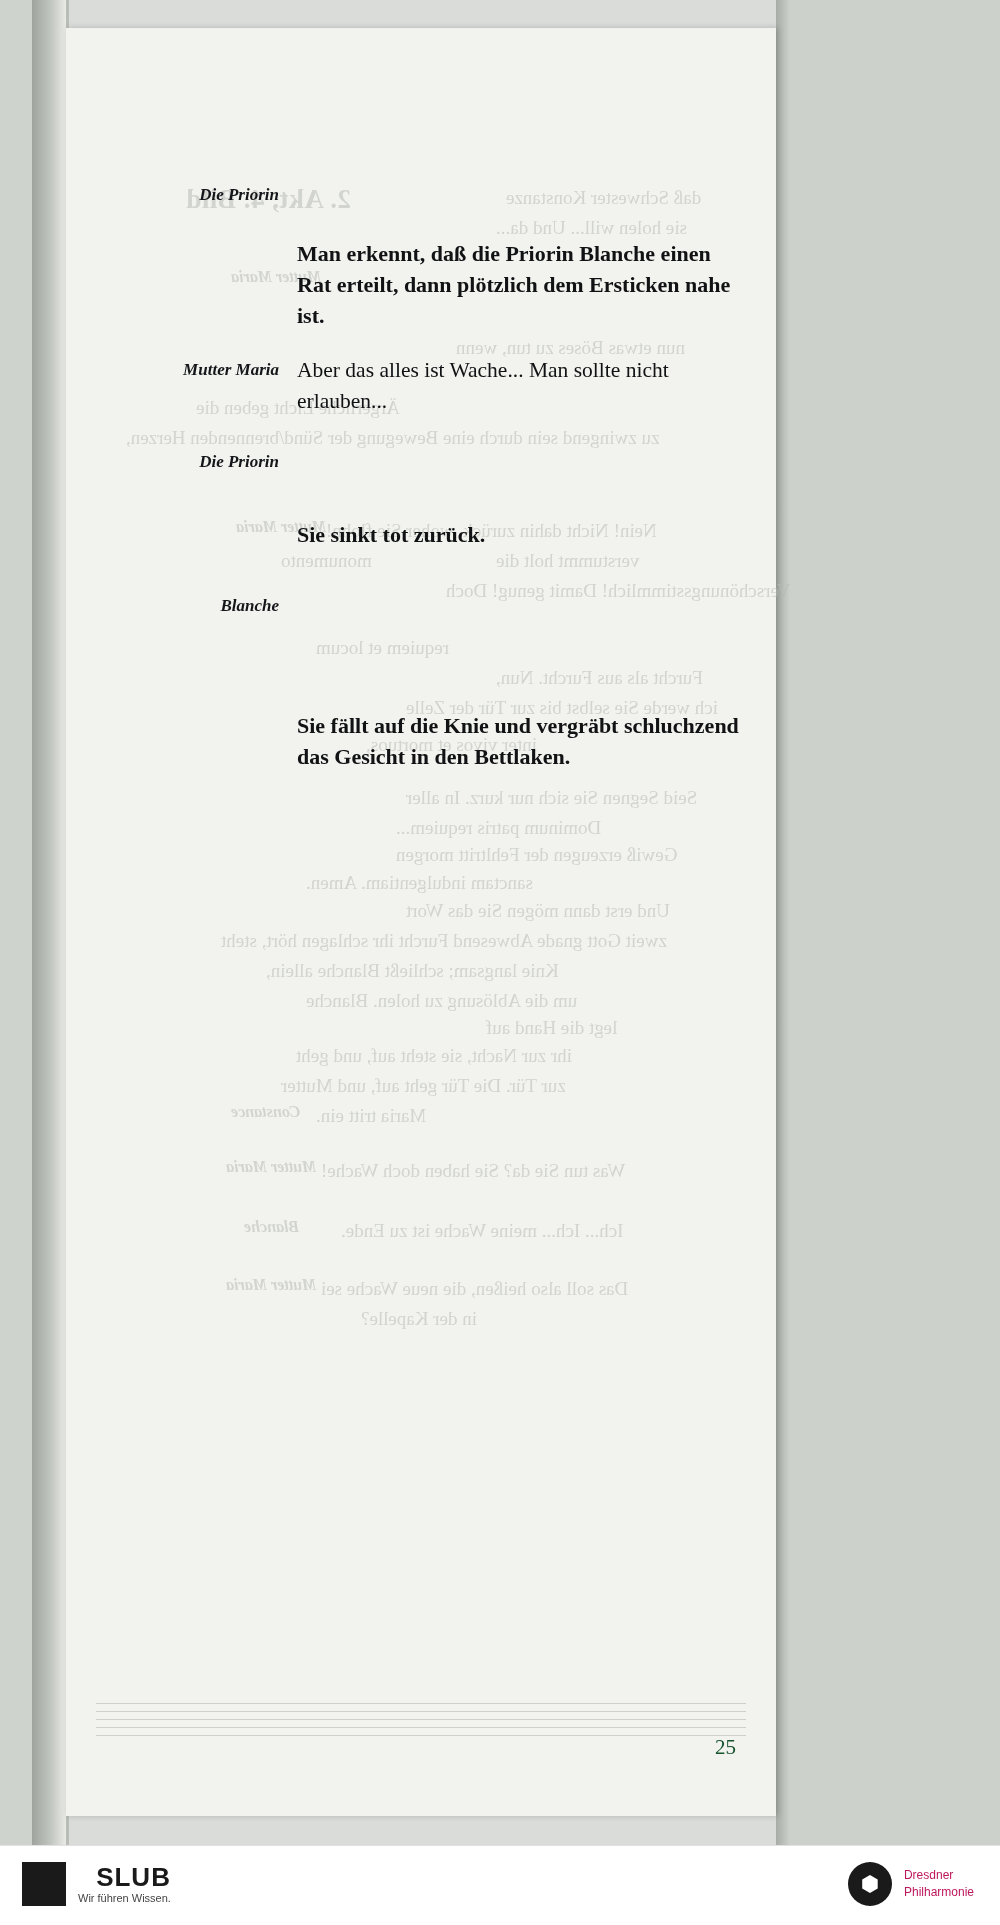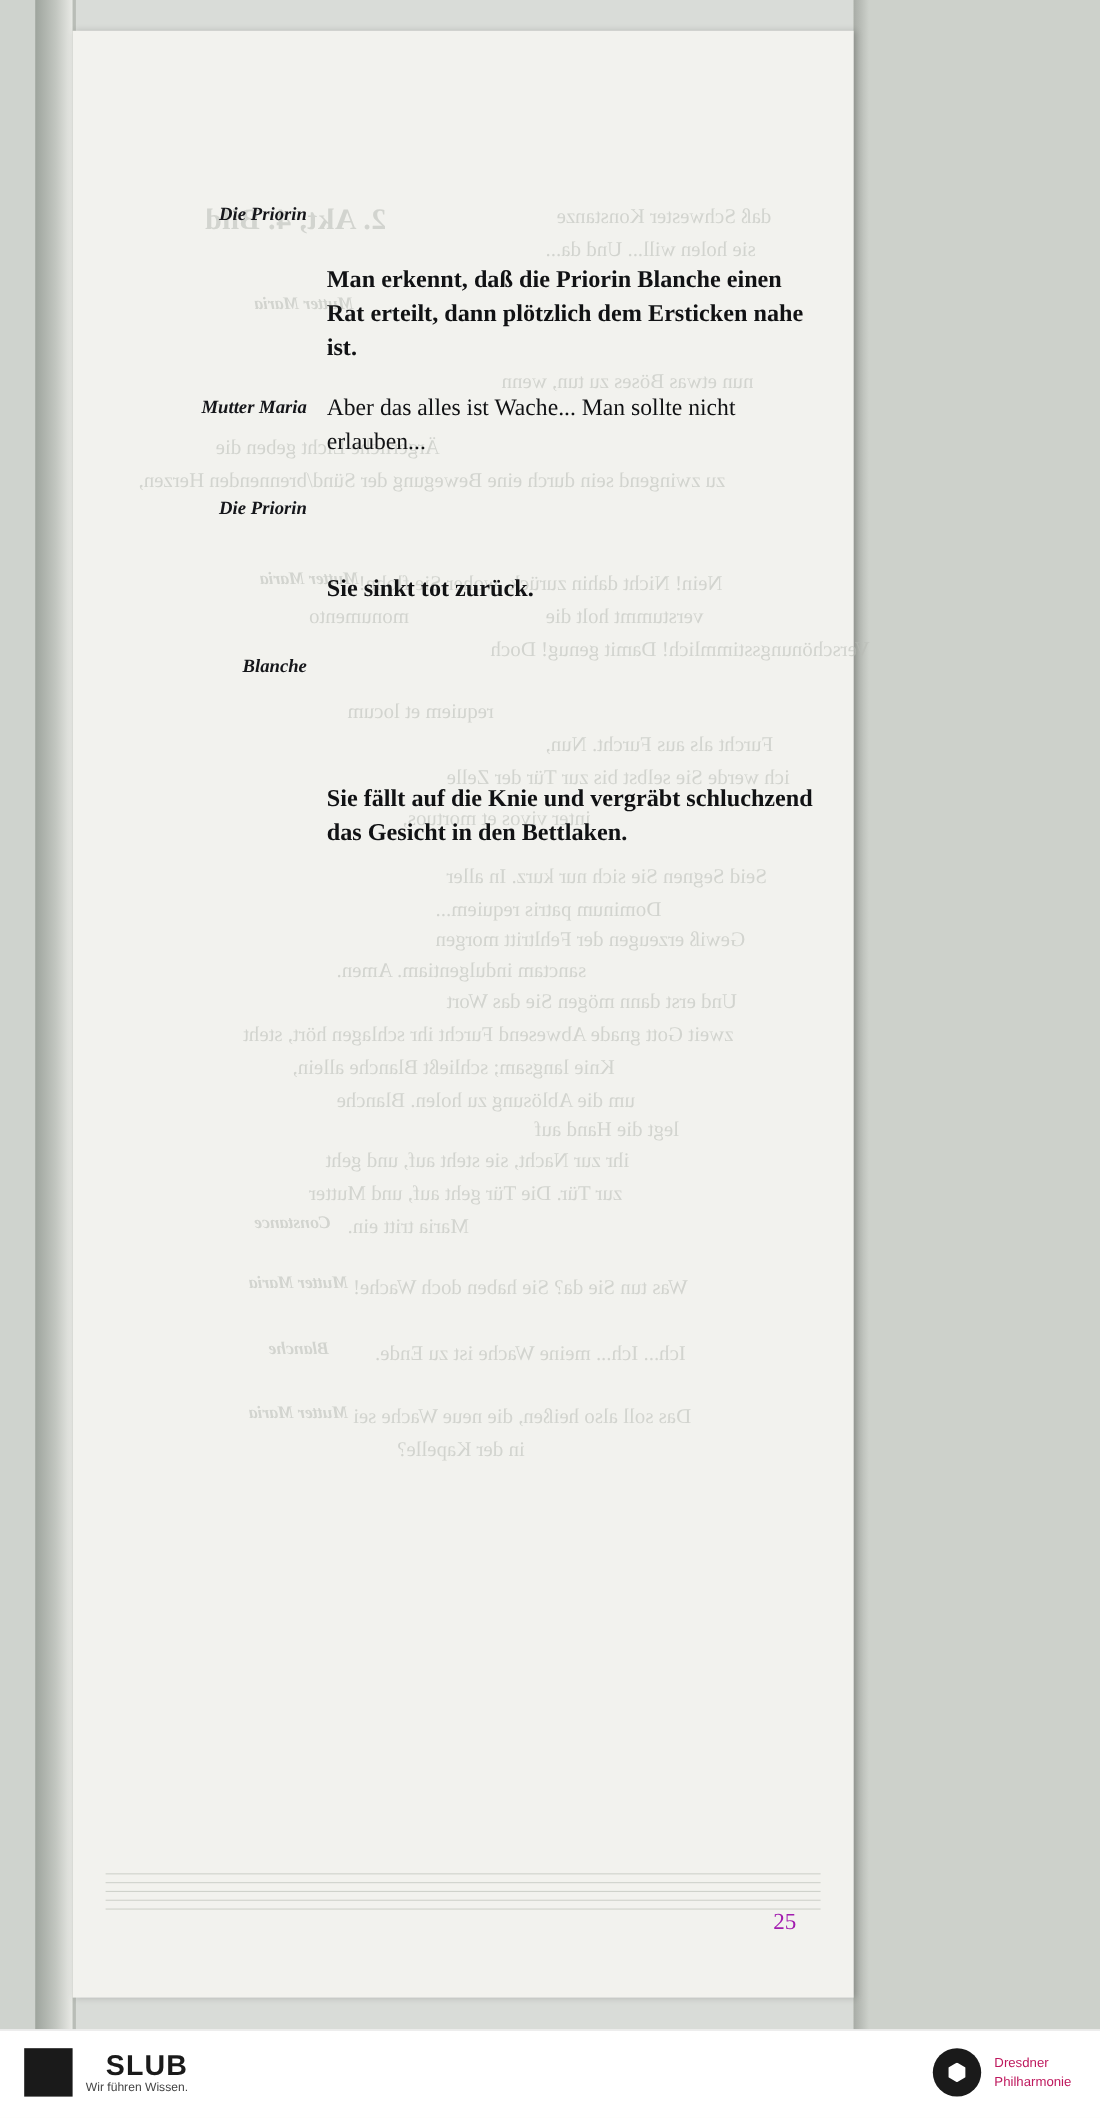--- a/index.html
+++ b/index.html
@@ -112,24 +112,24 @@
     color: #111214;
   }
   .speech.stage {
     font-weight: bold;
     font-size: 22px;
   }
 
   
   #folio {
     position: absolute;
-    right: 52px;
+    right: 40px;
     bottom: 56px;
     font-size: 21px;
-    color: #a21caf;
+    color: #14532d;
   }
   
   .staff {
     position: absolute;
     left: 30px;
     width: 650px;
     height: 1px;
     background: #cfd2cb;
   }
 

